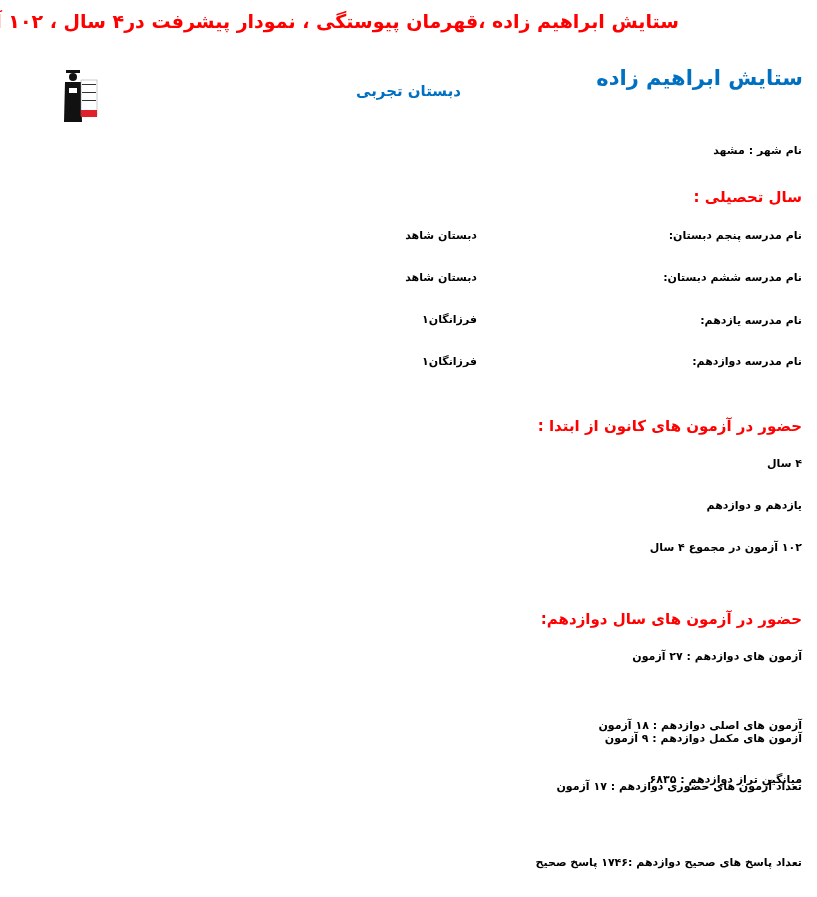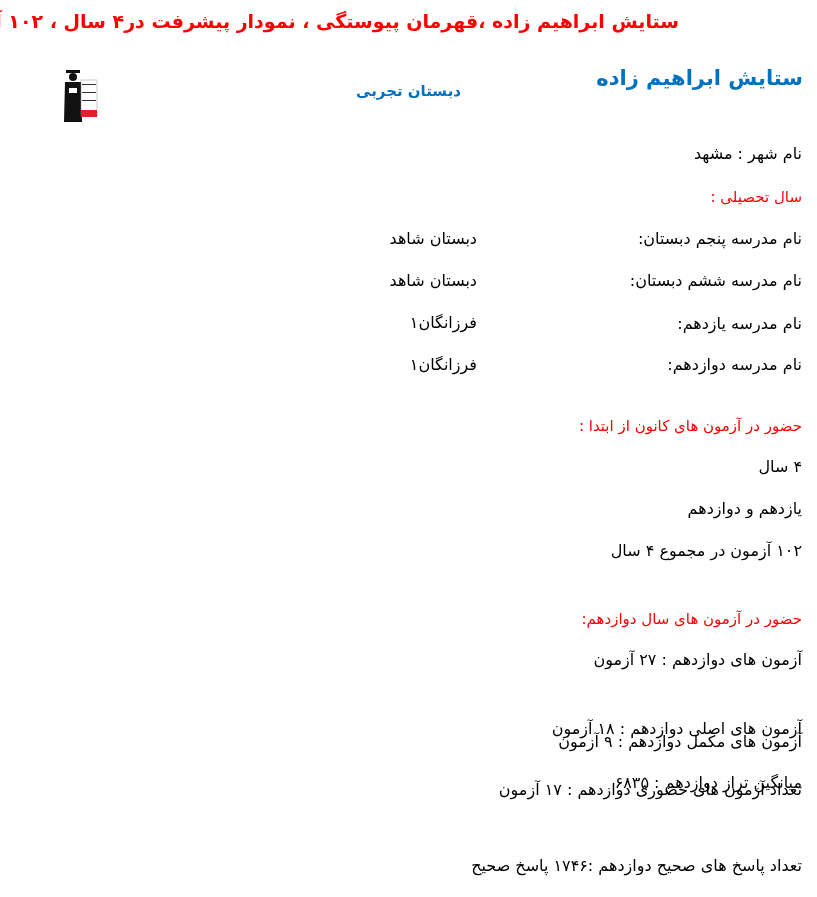--- a/index.html
+++ b/index.html
@@ -8,38 +8,38 @@
       background: #ffffff;
     }
     body {
       width: 817px;
       height: 897px;
       position: relative;
       overflow: hidden;
       font-family: "DejaVu Sans", sans-serif;
       color: #000000;
     }
-    .abs { position: absolute; direction: rtl; white-space: nowrap; }
+    .abs { position: absolute; direction: rtl; white-space: nowrap; font-weight: bold; }
     .headline {
       right: 138px; top: 10px;
       font-size: 19px; font-weight: bold; color: #ff0000;
       letter-spacing: -0.3px;
     }
     .name-title {
       right: 14px; top: 66px;
       font-size: 21px; font-weight: bold; color: #0070c0;
     }
     .grade {
       left: 356px; top: 82px;
       font-size: 15px; font-weight: bold; color: #0070c0;
     }
     .logo {
       position: absolute; left: 62px; top: 66px; width: 36px; height: 60px;
     }
-    .row-b { font-size: 16px; font-weight: normal; color: #000; }
+    .row-b { font-size: 11px; font-weight: bold; color: #000; }
     .label-red { font-size: 15px; color: #ff0000; }
     .right { right: 15px; }
     .school-val { right: 340px; }
   </style>
 </head>
 <body>
 
 <div class="abs headline">ستایش ابراهیم زاده ،قهرمان پیوستگی ، نمودار پیشرفت در۴ سال ، ۱۰۲ آزمون</div>
 
 <div class="logo">

